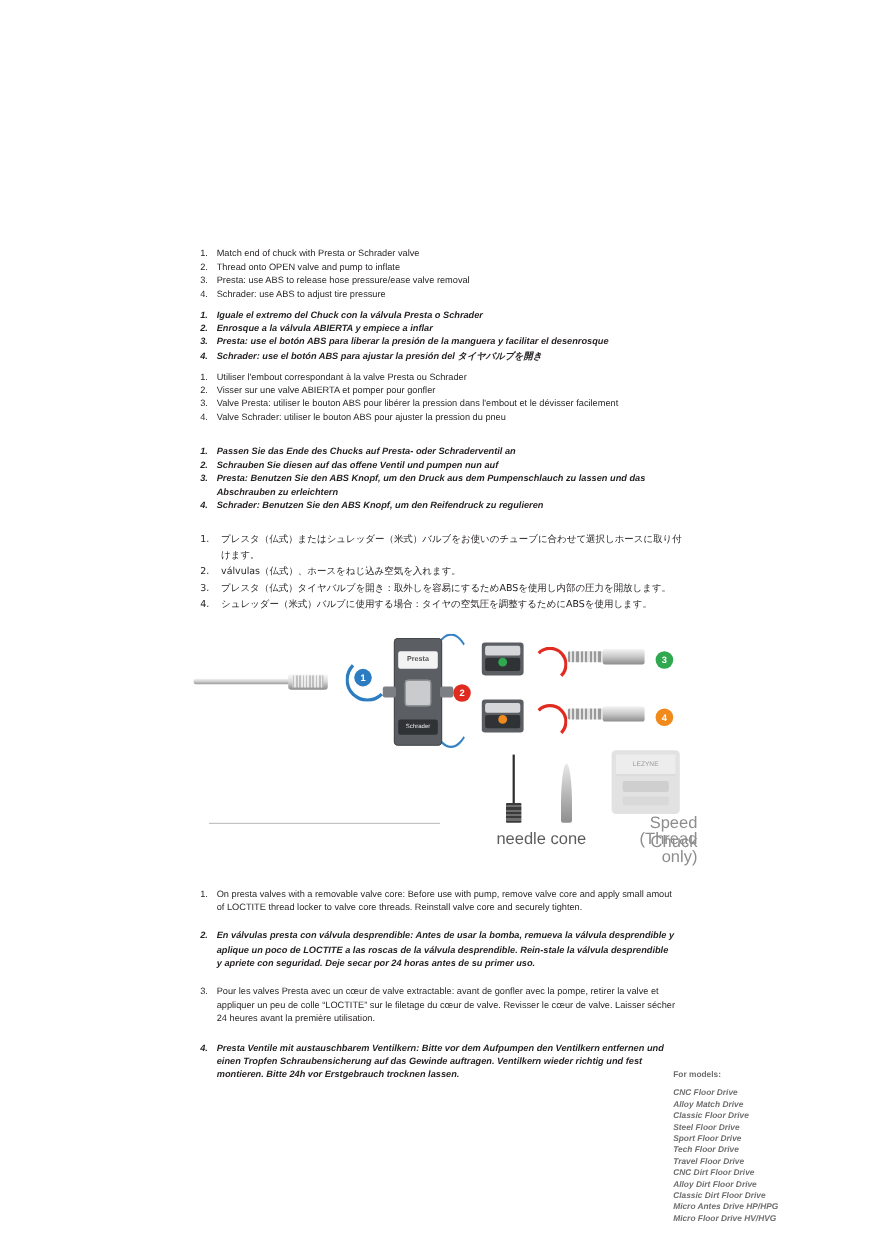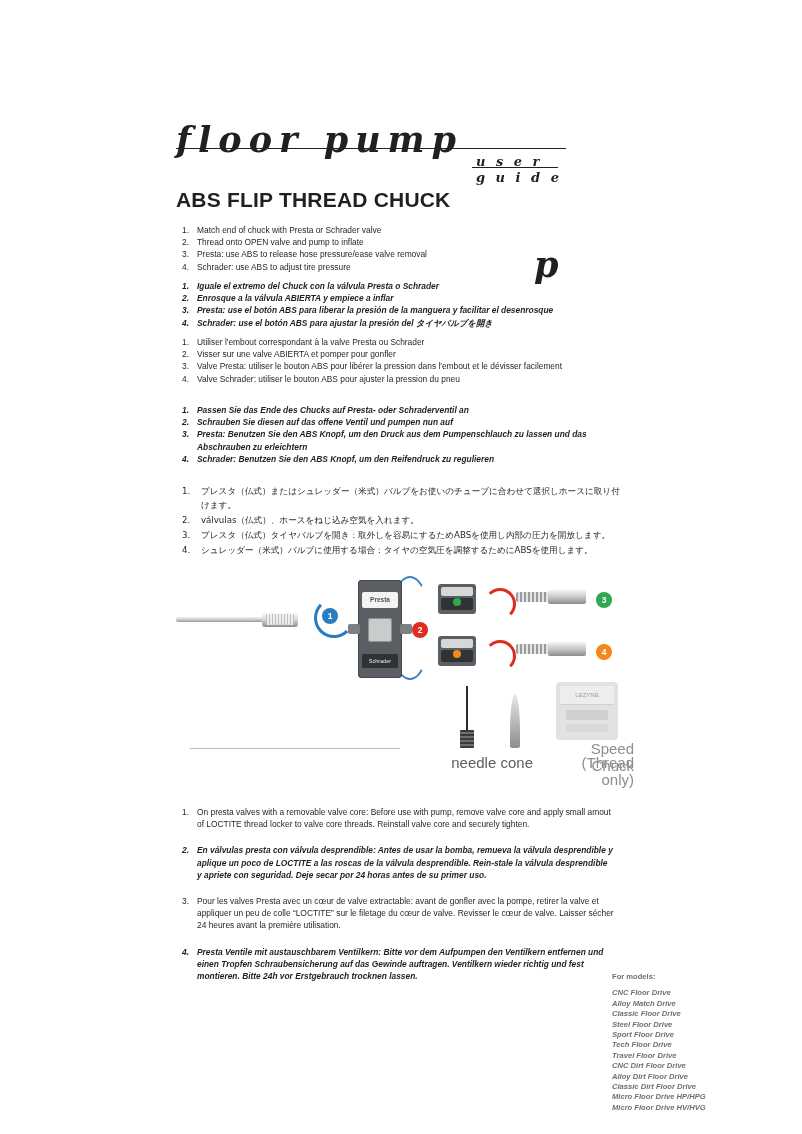--- a/index.html
+++ b/index.html
@@ -387,30 +387,21 @@
     font-weight: 700;
   }
   .models .hdr { margin-bottom: 6px; color: #6f6f6f; }
   .models .m { font-style: italic; }
 </style>
 </head>
 <body>
 
 <div class="page">
 
-  <div class="masthead">
-    <div class="title">floor pump</div>
-    <div class="rule"></div>
-    <div class="rule2"></div>
-    <div class="sub1">u s e r</div>
-    <div class="sub2">g u i d e</div>
-    <div class="bigP">p</div>
-  </div>
-
-  <div class="headline">ABS FLIP THREAD CHUCK</div>
+
 
   <div class="block" id="blk-en">
     <div class="row">
       <span class="num">1.</span>
       <span class="txt">Match end of chuck with Presta or Schrader valve</span>
     </div>
     <div class="row">
       <span class="num">2.</span>
       <span class="txt">Thread onto OPEN valve and pump to inflate</span>
     </div>
@@ -593,17 +584,17 @@
     <div class="m">CNC Floor Drive</div>
     <div class="m">Alloy Match Drive</div>
     <div class="m">Classic Floor Drive</div>
     <div class="m">Steel Floor Drive</div>
     <div class="m">Sport Floor Drive</div>
     <div class="m">Tech Floor Drive</div>
     <div class="m">Travel Floor Drive</div>
     <div class="m">CNC Dirt Floor Drive</div>
     <div class="m">Alloy Dirt Floor Drive</div>
     <div class="m">Classic Dirt Floor Drive</div>
-    <div class="m">Micro Floor Drive HP/HPG</div>
+    <div class="m">Micro Antes Drive HP/HPG</div>
     <div class="m">Micro Floor Drive HV/HVG</div>
   </div>
 
 </div>
 
 </body></html>

